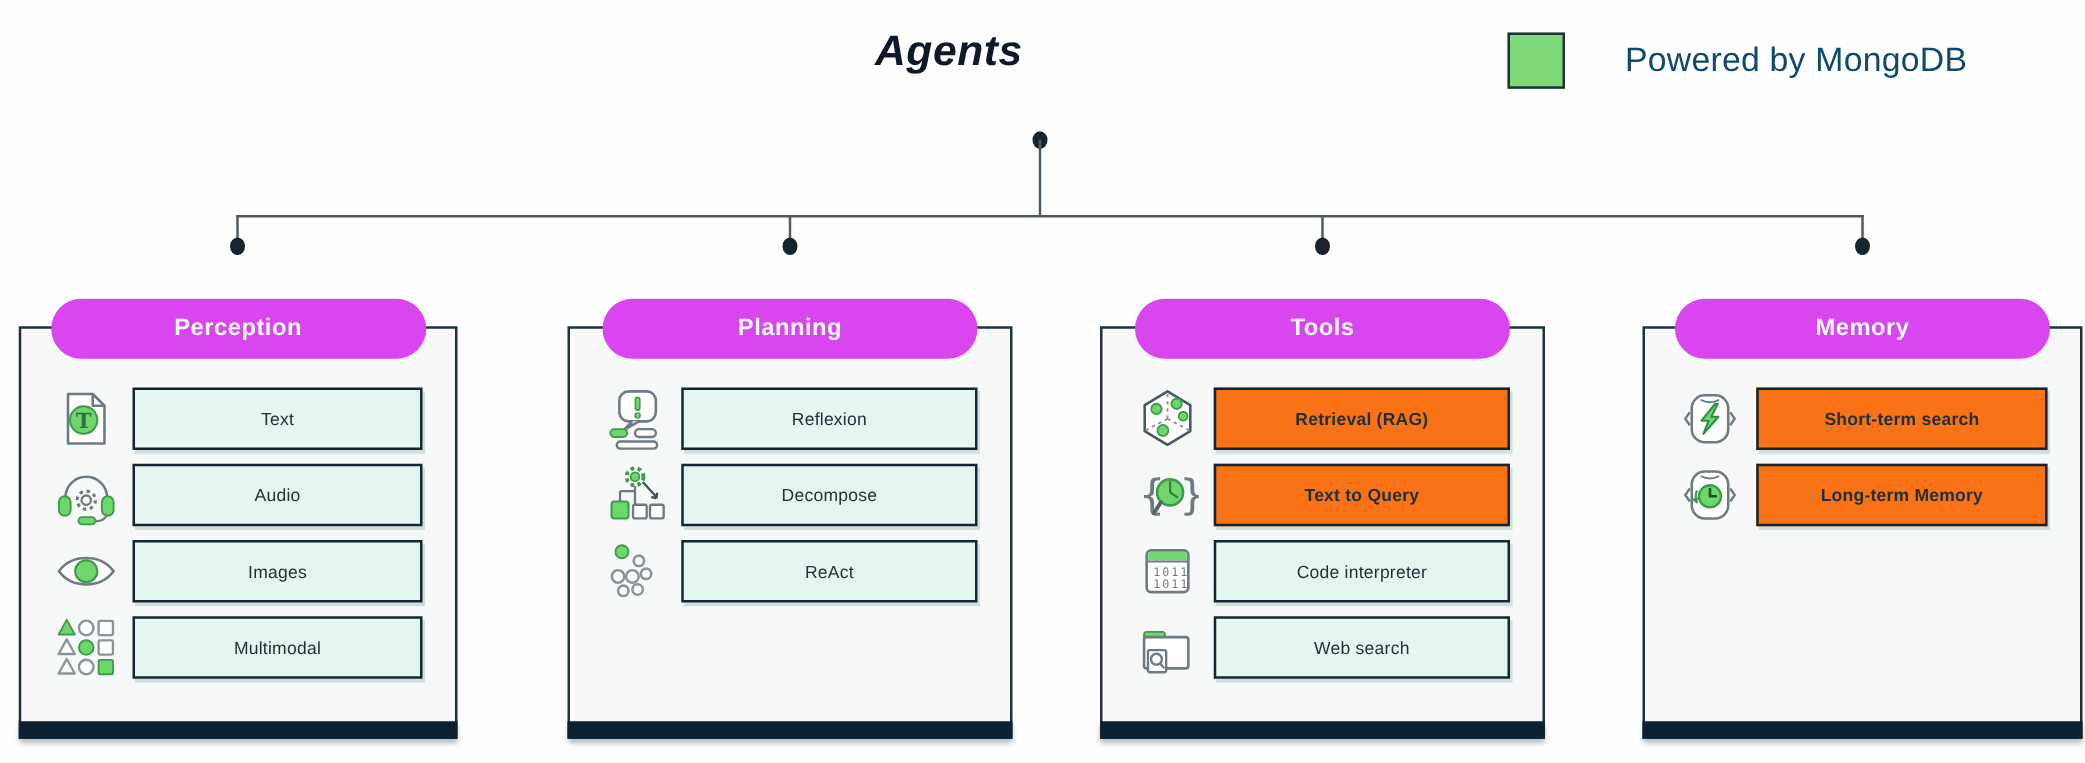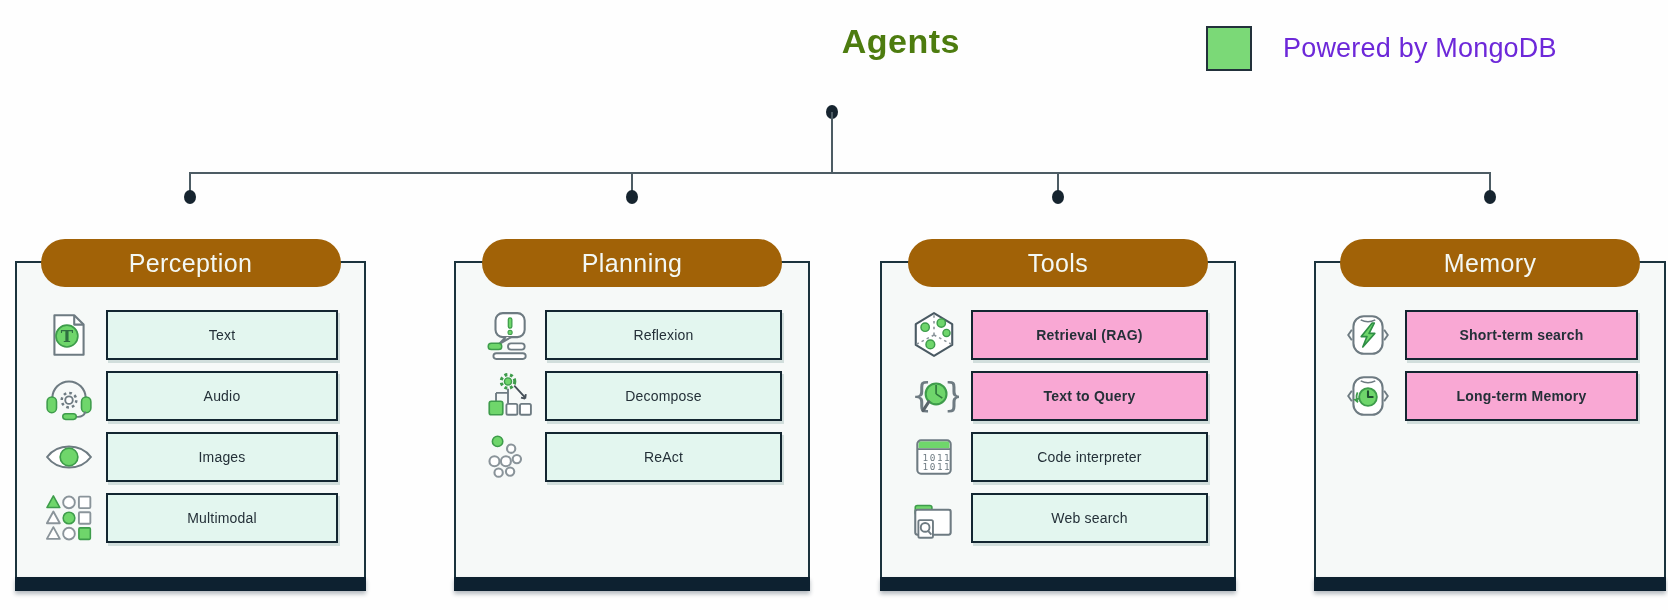--- a/index.html
+++ b/index.html
@@ -1,43 +1,43 @@
 <!DOCTYPE html>
 <html><head>
 <meta charset="utf-8">
 <style>
   * { margin:0; padding:0; box-sizing:border-box; }
   html,body { background:#ffffff; font-family:"Liberation Sans", sans-serif; }
   .stage { position:relative; width:1668px; height:610px; background:#fefefe; overflow:hidden; }
 
-  .page-title { position:absolute; left:700px; top:22px; width:260px; text-align:right;
-    font-size:34px; font-weight:800; letter-spacing:.5px; color:#4d7c0f; }
+  .page-title { position:absolute; left:700px; top:22px; width:260px; text-align:left;
+    font-size:34px; font-weight:800; letter-spacing:.5px; color:#0f172a;font-style:italic; }
 
   .legend { position:absolute; left:1206px; top:26px; display:flex; align-items:center; }
   .legend-swatch { width:46px; height:45px; background:#7bd977; border:2.5px solid #22313b; }
-  .legend-label { margin-left:31px; font-size:27px; font-weight:500; color:#6d28d9; letter-spacing:.2px; }
+  .legend-label { margin-left:48px; font-size:27px; font-weight:500; color:#0c4a6e; letter-spacing:.2px; }
 
   .line { position:absolute; background:#4d5c64; }
   .dot { position:absolute; width:12px; height:14px; border-radius:50%; background:#16242f; }
 
   .card { position:absolute; top:261px; height:330px; background:#f6f9f8;
     border:2px solid #1b333d; }
   .pill { position:absolute; top:-24px; left:50%; transform:translateX(-50%);
-    width:300px; height:48px; background:#a16207; border-radius:26px;
+    width:300px; height:48px; background:#d946ef; border-radius:26px;
     display:flex; align-items:center; justify-content:center;
-    color:#f3f8f4; font-size:25px; font-weight:400; letter-spacing:.4px; }
+    color:#f3f8f4; font-size:19px; font-weight:700; letter-spacing:.4px; }
   .rows { position:absolute; top:47px; left:24px; right:26px; display:flex; flex-direction:column; gap:11px; }
   .row { display:flex; align-items:center; height:50px; }
   .icon { width:56px; height:52px; flex:0 0 56px; display:flex; align-items:center; justify-content:center; }
   .icon svg { width:50px; height:50px; }
   .label-box { flex:1; height:50px; margin-left:9px; background:#e3f6ef;
     border:2px solid #132631; box-shadow:2px 3px 0 rgba(18,80,74,.16);
     display:flex; align-items:center; justify-content:center;
     font-size:14px; color:#243038; letter-spacing:.2px; }
-  .label-box.green { background:#f9a8d4; font-weight:700; }
+  .label-box.green { background:#f97316; font-weight:700; }
   .bottom-bar { position:absolute; left:-2px; right:-2px; bottom:-2px; height:14px;
     background:#0d2130; box-shadow:0 3px 4px rgba(10,30,45,.3); }
 </style>
 </head>
 <body>
 
 <div class="stage">
 
   <div class="page-title">Agents</div>
 

